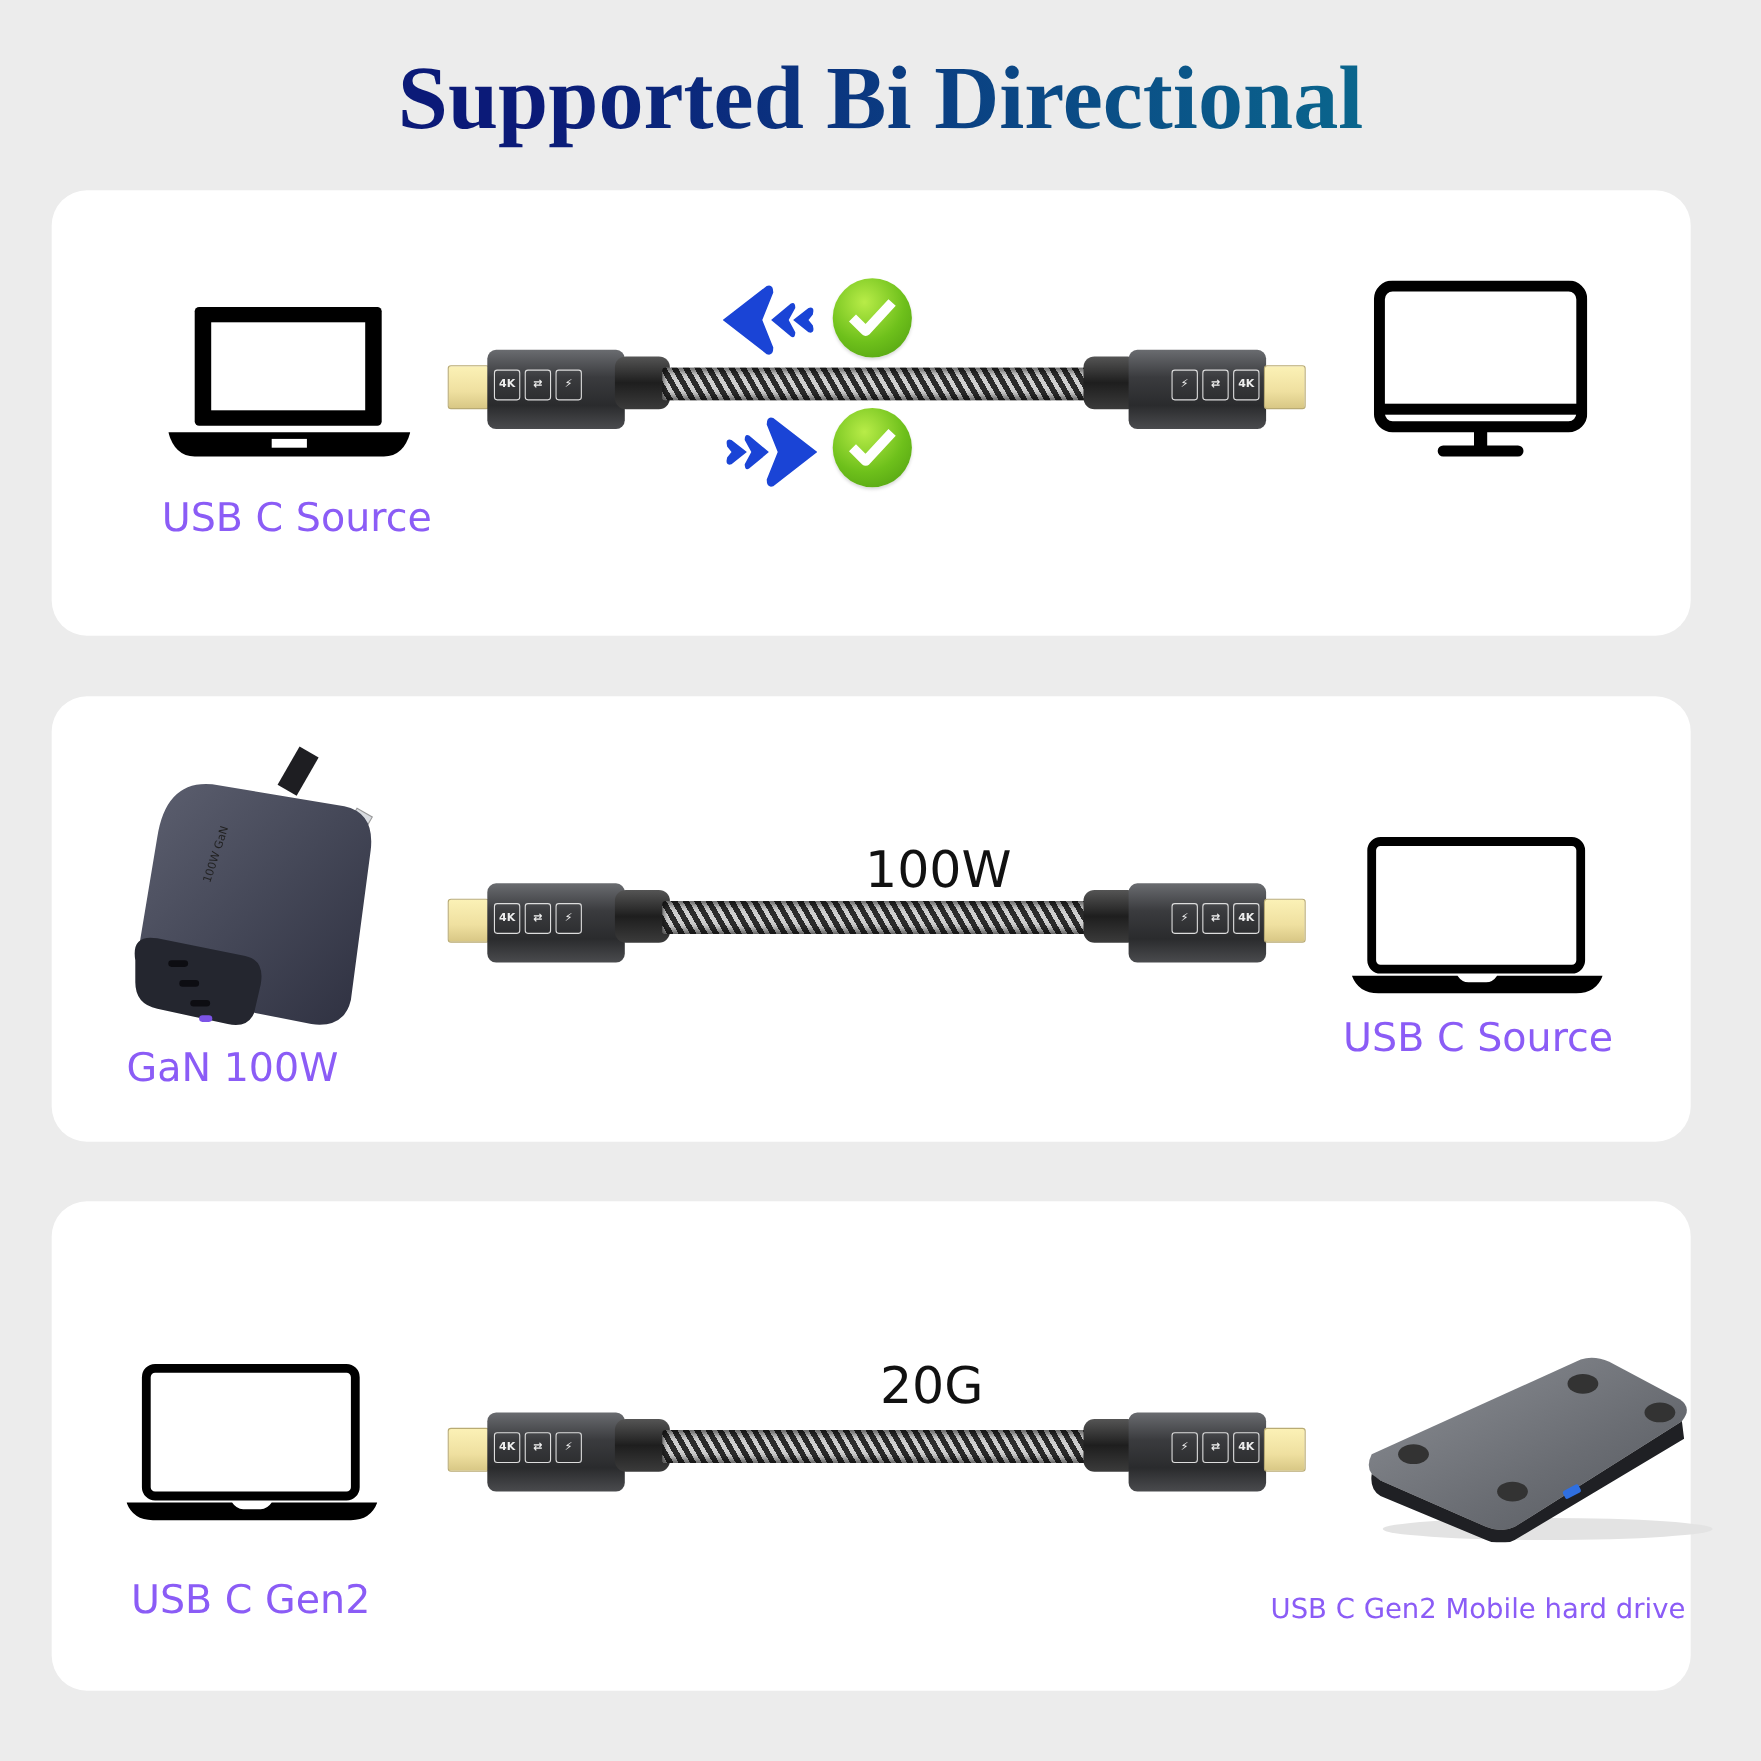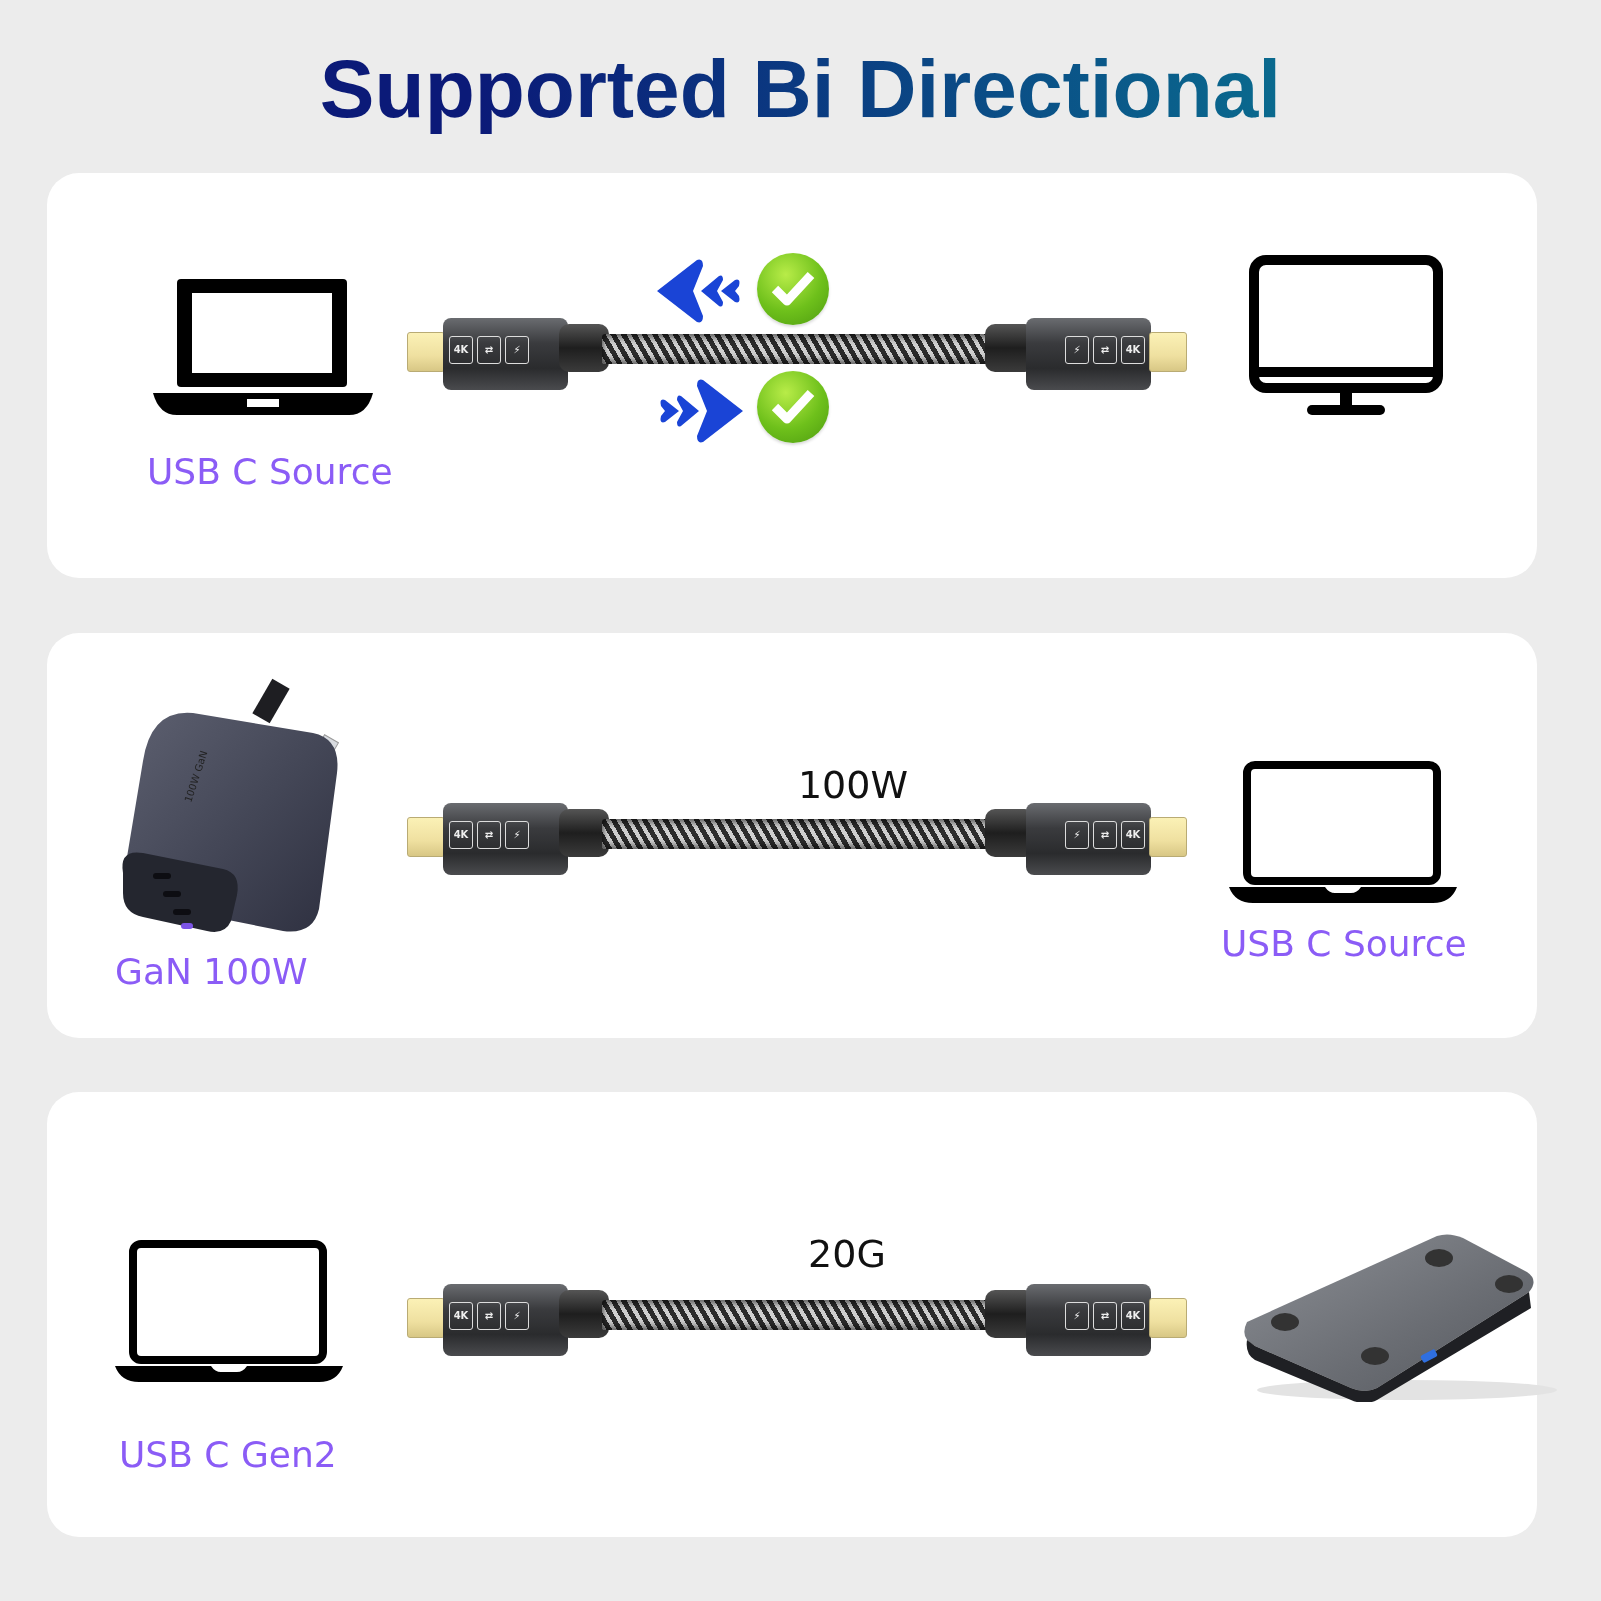--- a/index.html
+++ b/index.html
@@ -5,35 +5,35 @@
   html, body { margin:0; padding:0; }
   body {
     width:1601px; height:1601px; background:#ececec; position:relative; overflow:hidden;
     font-family:"DejaVu Sans", "Liberation Sans", sans-serif;
   }
   .title {
     position:absolute; left:0; top:42px; width:1601px; text-align:center;
     font-size:82px; font-weight:bold; letter-spacing:0px;
     background:linear-gradient(90deg,#0b1a78 30%,#0a6a8e 80%);
     -webkit-background-clip:text; background-clip:text; color:transparent;
-    font-family:Liberation Sans, sans-serif;
+    font-family:Liberation Serif, serif;
   }
   .panel {
     position:absolute; left:47px; width:1490px; background:#ffffff; border-radius:32px;
   }
   #panel1 { top:173px; height:405px; }
   #panel2 { top:633px; height:405px; }
   #panel3 { top:1092px; height:445px; }
 
   .label {
     position:absolute; color:#8b5cf6; font-size:36px; white-space:nowrap;
     font-family:"DejaVu Sans", sans-serif;
   }
   .label.small { font-size:25px; }
-  .mid-label { position:absolute; font-size:38px; color:#111; width:200px; text-align:center; }
+  .mid-label { position:absolute; font-size:46px; color:#111; width:200px; text-align:center; }
 
   
   .cable { position:absolute; width:780px; height:64px; }
   .cable .tip { position:absolute; top:16px; width:36px; height:38px;
     background:linear-gradient(#fbf1b6,#efe0a0 60%,#d8c785); border:1px solid #b9ab74; border-radius:3px; }
   .cable .tip.l { left:0; } .cable .tip.r { right:0; }
   .cable .head { position:absolute; top:2px; width:125px; height:72px; border-radius:8px;
     background:linear-gradient(#6a6c70,#3a3b3e 35%,#2a2b2d 70%,#4a4b4e); }
   .cable .head.l { left:36px; } .cable .head.r { right:36px; }
   .cable .boot { position:absolute; top:8px; width:50px; height:48px; border-radius:10px;
@@ -219,13 +219,14 @@
     </defs>
     <ellipse cx="180" cy="168" rx="150" ry="10" fill="#e3e3e3"></ellipse>
     <path d="M20 100 L210 14 Q222 10 236 16 L300 50 Q312 58 302 70 L150 166 Q138 172 124 166 L28 124 Q12 116 20 100 Z" fill="url(#hd)"></path>
     <path d="M28 124 L124 166 Q138 172 150 166 L302 70 L304 86 L150 178 Q138 184 124 178 L28 138 Q18 132 20 118 Z" fill="#1f2024"></path>
     <ellipse cx="212" cy="36" rx="14" ry="9" fill="#333"></ellipse>
     <ellipse cx="282" cy="62" rx="14" ry="9" fill="#333"></ellipse>
     <ellipse cx="58" cy="100" rx="14" ry="9" fill="#333"></ellipse>
     <ellipse cx="148" cy="134" rx="14" ry="9" fill="#333"></ellipse>
     <rect x="194" y="130" width="16" height="8" rx="2" transform="rotate(-28 202 134)" fill="#2f6fe0"></rect>
   </svg>
+  <div class="label small" style="left:1108px;top:356px">USB C Gen2 Mobile hard drive</div>
 </div>
 
 </body></html>

